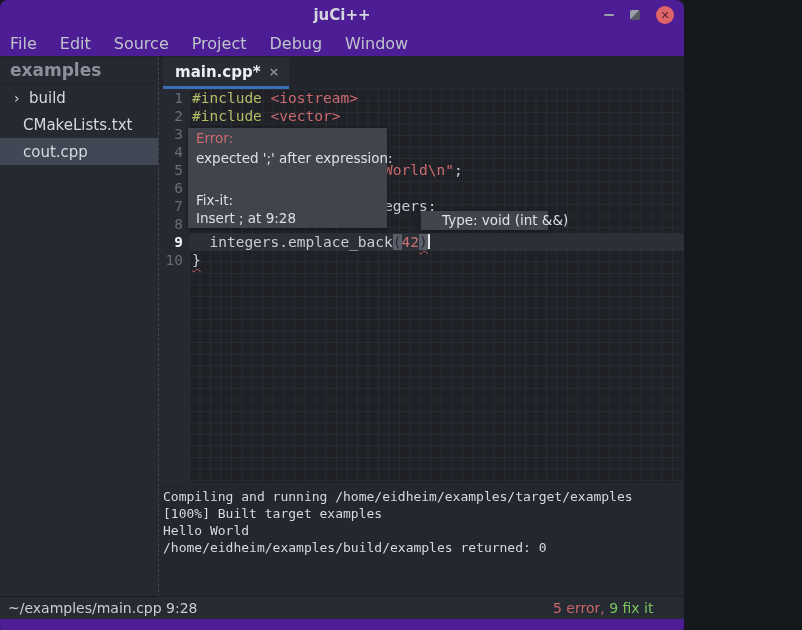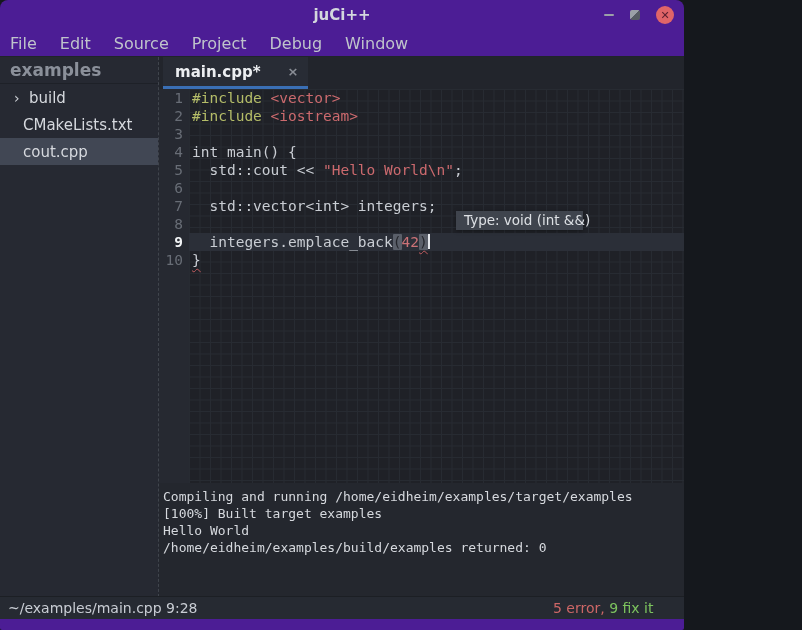--- a/index.html
+++ b/index.html
@@ -33,21 +33,21 @@
   .side-header{height:27px;line-height:27px;padding-left:10px;font-size:17px;
     font-weight:bold;color:#8b909a;border-bottom:1px solid #1e2128;}
   .side-row{height:27px;display:flex;align-items:center;font-size:15px;color:#d6d9de;}
   .side-row.selected{background:#414754;}
   .side-chevron{width:15px;margin-left:14px;color:#cfd3d9;font-size:14px;}
   .side-row .file-label{margin-left:23px;}
   .side-row .folder-label{margin-left:0;}
   
   .tabbar{position:absolute;left:159px;right:0;top:0;height:32px;background:#22252c;}
   .tab{position:absolute;left:4px;top:0;height:32px;min-width:110px;background:#282c35;
-    display:flex;align-items:center;padding:0 10px 0 12px;gap:27px;
+    display:flex;align-items:center;padding:0 10px 0 12px;gap:8px;
     border-bottom:3px solid #3a6fb5;}
   .tab-label{font-size:15px;font-weight:bold;color:#eceef1;}
   .tab-close{color:#8a8e96;font-size:13px;font-weight:bold;line-height:1;}
   
   .editor{position:absolute;left:159px;right:0;top:32px;height:394px;background:#1f2127;}
   .gutter{position:absolute;left:0;top:0;width:30px;height:100%;background:#262931;
     font-family:"DejaVu Sans Mono",monospace;font-size:14.5px;color:#686d76;}
   .gn{height:18px;line-height:18px;text-align:right;padding-right:6px;}
   .gn.cur{color:#f2f4f6;font-weight:bold;}
   .codearea{position:absolute;left:30px;top:0;width:531px;height:100%;
@@ -72,22 +72,22 @@
   .minimap-viewport{position:absolute;left:1px;top:-2px;width:80px;height:70px;background:#235382;}
   .mm-line{position:absolute;height:2px;background:#7e9cbe;opacity:.75;}
   .mm-box{position:absolute;width:7px;height:5px;background:#bcc8d6;}
   .mm-err{position:absolute;width:5px;height:3px;background:#d06a6e;transform:rotate(-35deg);}
   
   .tooltip{position:absolute;background:#3f444d;box-shadow:0 1px 4px rgba(0,0,0,.35);
     font-size:13.5px;color:#dde0e4;z-index:5;}
   .tt-error{left:188px;top:71px;width:199px;height:100px;}
   .tt-line{position:absolute;left:8px;white-space:nowrap;}
   .tt-title{color:#cc6a6e;}
-  .tt-type{left:421px;top:154px;width:127px;height:19px;line-height:19px;padding-left:8px;
-    white-space:nowrap;margin-left:35px;}
+  .tt-type{left:421px;top:154px;width:127px;height:19px;line-height:19px;padding-left:21px;
+    white-space:nowrap;}
   
   .output{position:absolute;left:159px;right:0;top:426px;height:124px;background:#24272e;
     font-family:"DejaVu Sans Mono",monospace;font-size:13px;color:#d6d9de;
     padding:5px 0 0 4px;}
   .out-line{height:17px;line-height:17px;white-space:pre;}
   
   .statusbar{position:absolute;left:0;right:0;bottom:11px;height:23px;background:#262a32;
     border-top:1px solid #1c1f24;font-size:14px;margin-top:32px;}
   .status-left{position:absolute;left:8px;top:0;height:22px;line-height:22px;color:#c9cdd4;}
   .status-right{position:absolute;left:553px;top:0;height:22px;line-height:22px;}
@@ -147,22 +147,22 @@
           <div class="gn">3</div>
           <div class="gn">4</div>
           <div class="gn">5</div>
           <div class="gn">6</div>
           <div class="gn">7</div>
           <div class="gn">8</div>
           <div class="gn cur">9</div>
           <div class="gn">10</div>
         </div>
       <div class="codearea">
+          <div class="cl"><span class="tk-p">#include </span><span class="tk-s">&lt;iostream&gt;</span></div>
           <div class="cl"><span class="tk-p">#include </span><span class="tk-s">&lt;vector&gt;</span></div>
-          <div class="cl"><span class="tk-p">#include </span><span class="tk-s">&lt;iostream&gt;</span></div>
           <div class="cl"></div>
           <div class="cl"><span class="tk-d">int main() {</span></div>
           <div class="cl"><span class="tk-d">  std::cout &lt;&lt; </span><span class="tk-s">"Hello World\n"</span><span class="tk-d">;</span></div>
           <div class="cl"></div>
           <div class="cl"><span class="tk-d">  std::vector&lt;int&gt; integers;</span></div>
           <div class="cl"></div>
           <div class="cl current"><span class="tk-d">  integers.emplace_back</span><span class="tk-b">(</span><span class="tk-n">42</span><span class="tk-be">)</span><span class="caret"></span></div>
           <div class="cl"><span class="tk-err">}</span></div>
         </div>
       <div class="minimap-col">
@@ -171,20 +171,26 @@
           <div class="mm-line" style="top:7px;left:3px;width:18px;"></div>
           <div class="mm-line" style="top:13px;left:6px;width:42px;"></div>
           <div class="mm-line" style="top:17px;left:3px;width:9px;"></div>
           <div class="mm-line" style="top:21px;left:6px;width:38px;"></div>
           <div class="mm-box" style="top:19px;left:46px;"></div>
           <div class="mm-err" style="top:31px;left:2px;"></div>
         </div>
       </div>
     </div>
 
+    <div class="tooltip tt-error">
+      <div class="tt-line tt-title" style="top:2px;">Error:</div>
+      <div class="tt-line" style="top:22px;">expected ';' after expression:</div>
+      <div class="tt-line" style="top:64px;">Fix-it:</div>
+      <div class="tt-line" style="top:82px;">Insert ; at 9:28</div>
+    </div>
     <div class="tooltip tt-type">Type: void (int &amp;&amp;)</div>
 
     <div class="output">
       <div class="out-line">Compiling and running /home/eidheim/examples/target/examples</div>
       <div class="out-line">[100%] Built target examples</div>
       <div class="out-line">Hello World</div>
       <div class="out-line">/home/eidheim/examples/build/examples returned: 0</div>
     </div>
 
   </div>

